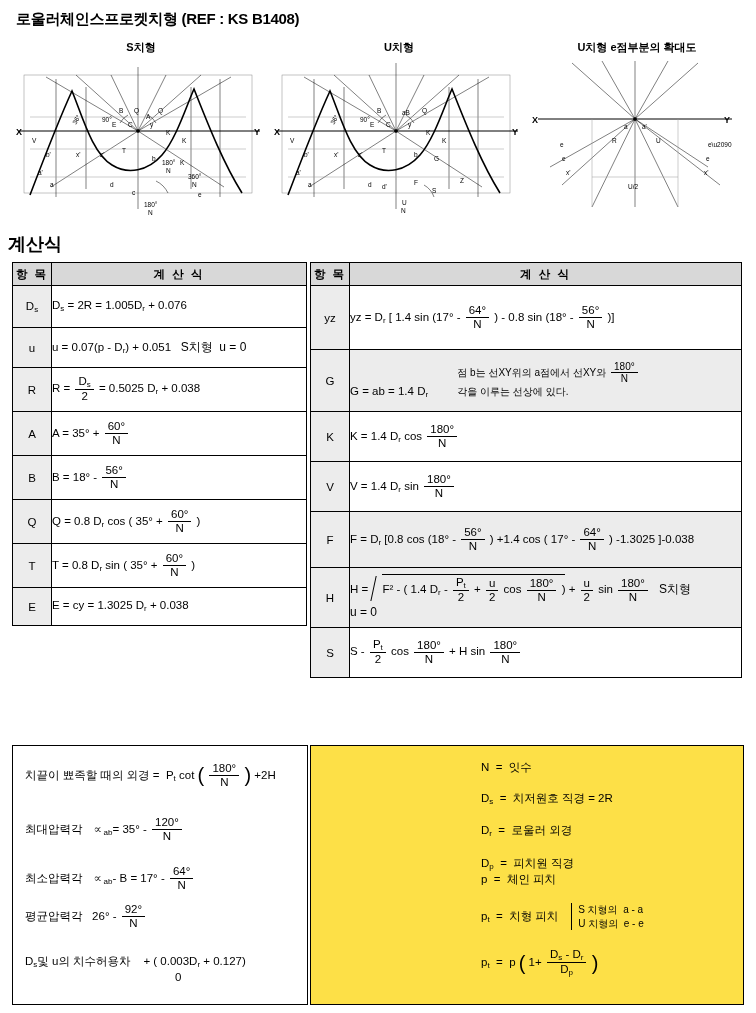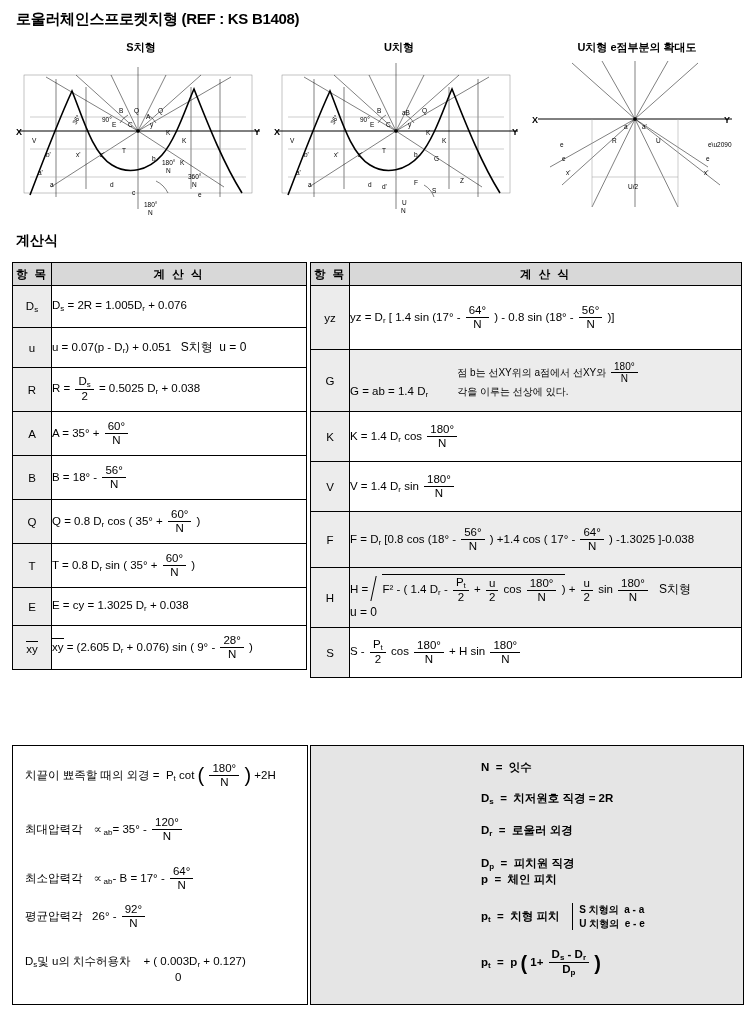--- a/index.html
+++ b/index.html
@@ -19,22 +19,22 @@
   }
 
   .figs{position:absolute;left:16px;top:40px;width:726px;height:185px;}
   .fig{position:absolute;}
   .fig-cap{
     text-align:center;font-size:11px;font-weight:bold;margin-bottom:2px;
   }
   .fig svg{display:block;}
 
   .sect-title{
-    position:absolute;left:16px;top:232px;
-    font-size:14px;font-weight:bold;
+    position:absolute;left:8px;top:232px;
+    font-size:18px;font-weight:bold;
   }
 
   table{border-collapse:collapse;}
   .tbl{
     position:absolute;
     border:1.5px solid #000;
     background:#fff;
   }
   .tbl td,.tbl th{
     border:1px solid #000;
@@ -75,21 +75,21 @@
 
   .sqrt{display:inline-block;position:relative;padding-left:11px;}
   .sqrt:before{
     content:"";position:absolute;left:2px;top:2px;bottom:3px;width:7px;
     border-left:1px solid #000;transform:skewX(-12deg);
   }
   .sqrt .bar{border-top:1px solid #000;padding-top:1px;display:inline-block;}
 
   
   #bottomLeft{position:absolute;left:12px;top:745px;width:294px;height:258px;border:1.5px solid #000;background:#fff;}
-  #bottomRight{position:absolute;left:310px;top:745px;width:432px;height:258px;border:1.5px solid #000;background:#e5e5e5;font-weight:bold;}
+  #bottomRight{position:absolute;left:310px;top:745px;width:432px;height:258px;border:1.5px solid #000;background:#fde047;}
   .bl-row{font-size:11.5px;padding:0 12px;line-height:1.3;}
   .br-row{font-size:11.5px;padding:0 14px;line-height:1.3;}
 </style>
 </head>
 <body>
 
 <div class="page">
 
   <div class="title">로울러체인스프로켓치형 (REF : KS B1408)</div>
 
@@ -302,24 +302,20 @@
       <td class="formcell">Q = 0.8 D<span class="sub">r</span> cos ( 35° + <span class="frac"><span class="num">60°</span><span class="den">N</span></span> )</td>
     </tr>
     <tr style="height:44px;">
       <td class="itemcell">T</td>
       <td class="formcell">T = 0.8 D<span class="sub">r</span> sin ( 35° + <span class="frac"><span class="num">60°</span><span class="den">N</span></span> )</td>
     </tr>
     <tr style="height:38px;">
       <td class="itemcell">E</td>
       <td class="formcell">E = cy = 1.3025 D<span class="sub">r</span> + 0.038</td>
     </tr>
-    <tr style="height:44px;">
-      <td class="itemcell"><span class="ovl">xy</span></td>
-      <td class="formcell"><span class="ovl">xy</span> = (2.605 D<span class="sub">r</span> + 0.076) sin ( 9° - <span class="frac"><span class="num">28°</span><span class="den">N</span></span> )</td>
-    </tr>
   </tbody>
     </table>
 
   <table class="tbl" id="tableRight">
     <tbody>
         <tr>
       <td class="hdr" style="width:38px;">항 목</td>
       <td class="hdr">계 산 식</td>
     </tr>
     <tr style="height:64px;">

